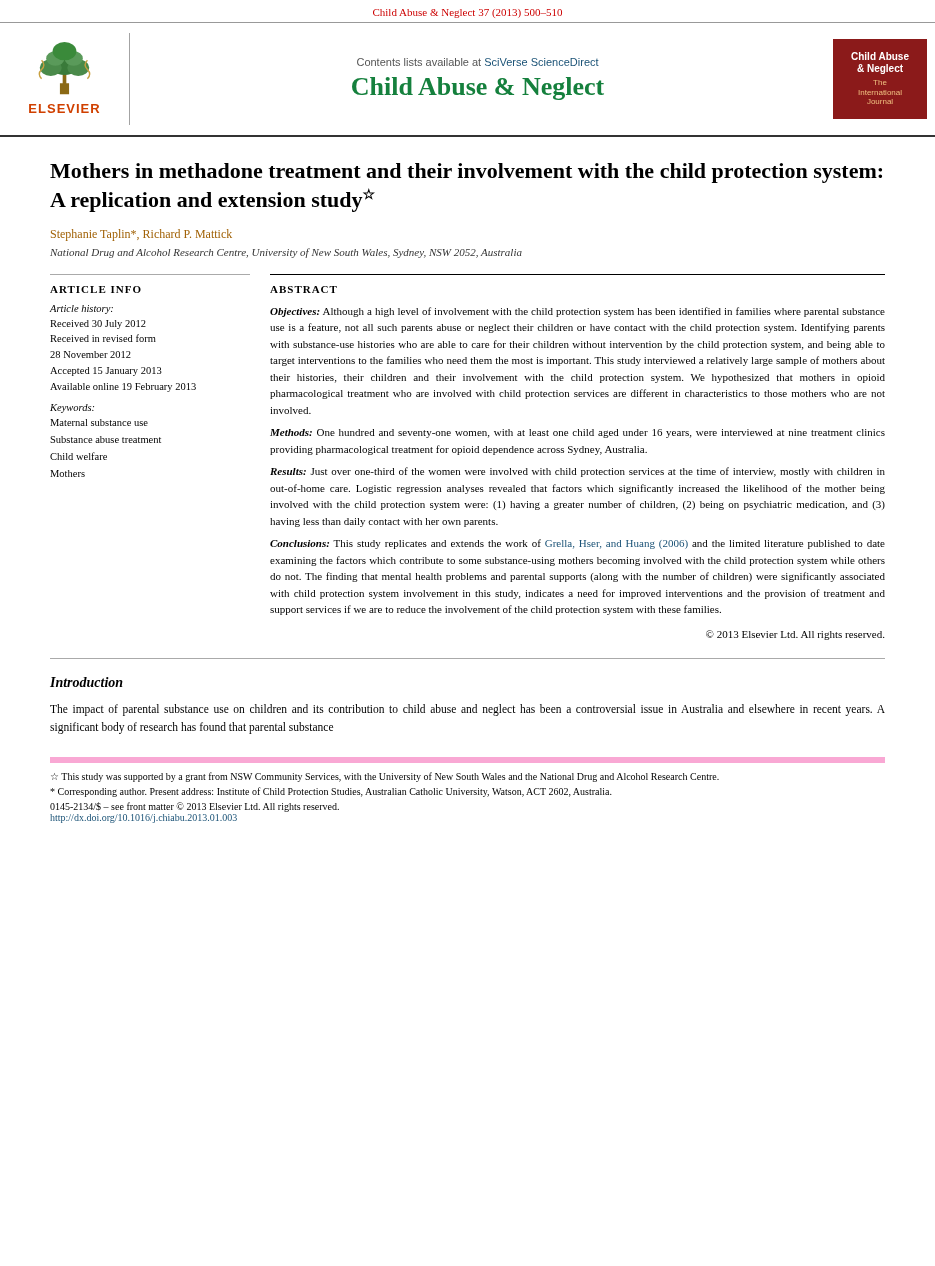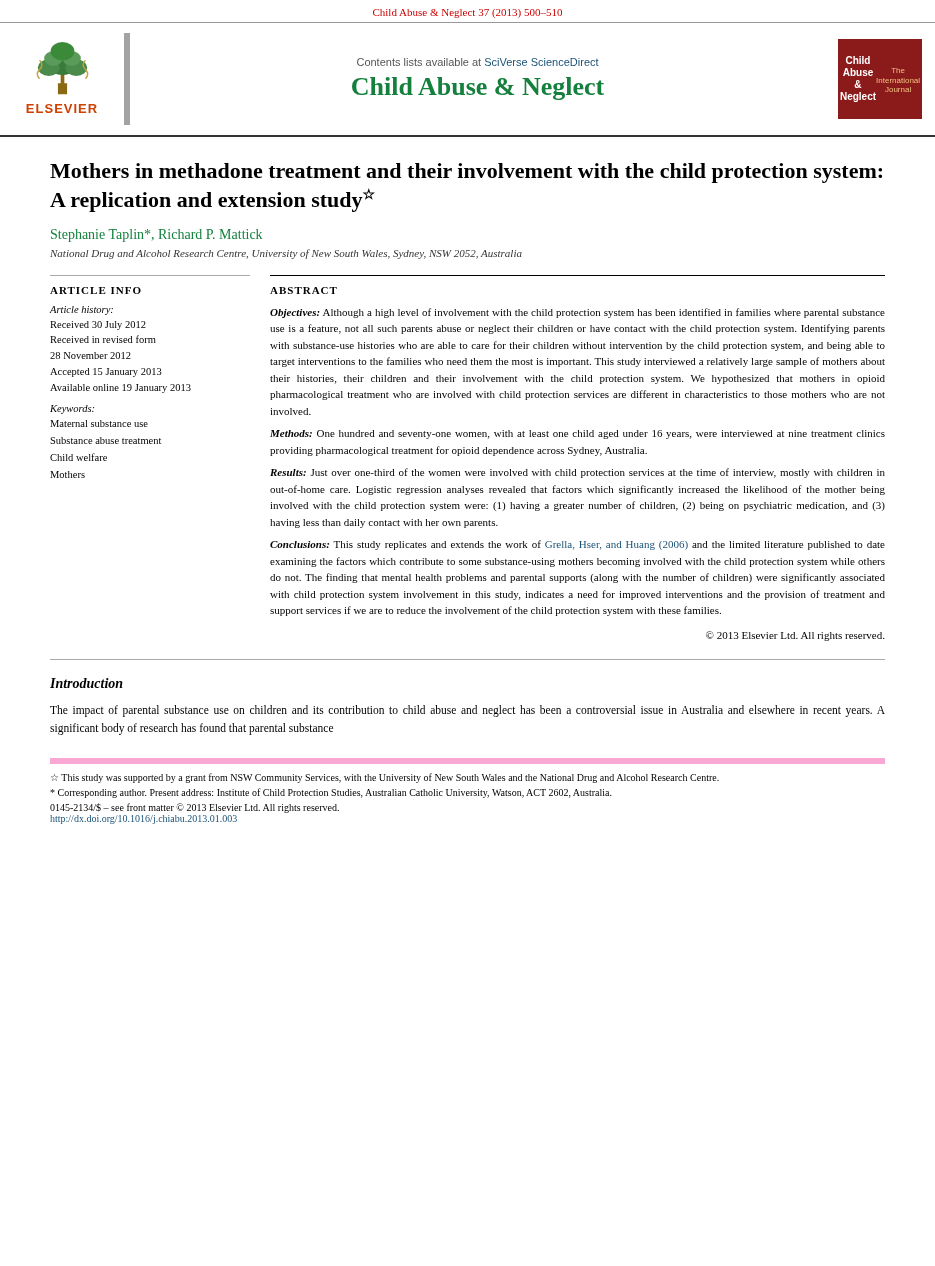--- a/index.html
+++ b/index.html
@@ -26,21 +26,21 @@
       border-bottom: 2px solid #333;
       padding: 10px 0;
     }
 
     .elsevier-logo {
       width: 130px;
       display: flex;
       flex-direction: column;
       align-items: center;
       justify-content: center;
-      border-right: 6px solid #a3a3a3;
+      border-right: 1px solid #a3a3a3;
       padding: 6px 10px;
     }
 
     .elsevier-text {
       font-size: 13px;
       color: #d04000;
       font-weight: bold;
       font-family: Arial, sans-serif;
       letter-spacing: 1px;
       margin-top: 4px;
@@ -76,25 +76,25 @@
 
     .journal-logo-right {
       width: 110px;
       display: flex;
       align-items: center;
       justify-content: center;
       padding: 6px;
     }
 
     .journal-logo-box {
-      width: 84px;
+      width: 94px;
       height: 80px;
       background: #8B1A1A;
       display: flex;
-      flex-direction: row;
+      flex-direction: column;
       align-items: center;
       justify-content: center;
       color: #fff;
       font-size: 9px;
       font-family: Arial, sans-serif;
       text-align: center;
       padding: 5px;
     }
 
     .journal-logo-box .logo-title {
@@ -116,23 +116,23 @@
 
     .article-title {
       font-size: 22px;
       font-weight: bold;
       line-height: 1.3;
       margin-bottom: 12px;
       color: #000;
     }
 
     .authors {
-      font-size: 14px;
+      font-size: 12px;
       margin-bottom: 4px;
-      color: #15803d;
+      color: #a16207;
     }
 
     .affiliation {
       font-size: 11px;
       font-style: italic;
       color: #333;
       margin-bottom: 16px;
     }
 
     .two-col {
@@ -339,21 +339,21 @@
   <div class="two-col">
 
     <div class="article-info">
       <div class="article-info-title">ARTICLE INFO</div>
 
       <div class="info-section-label">Article history:</div>
       <div class="info-date-line">Received 30 July 2012</div>
       <div class="info-date-line">Received in revised form</div>
       <div class="info-date-line">28 November 2012</div>
       <div class="info-date-line">Accepted 15 January 2013</div>
-      <div class="info-date-line">Available online 19 January 2013</div>
+      <div class="info-date-line">Available online 19 February 2013</div>
 
       <div class="keywords-label">Keywords:</div>
       <div class="keyword-item">Maternal substance use</div>
       <div class="keyword-item">Substance abuse treatment</div>
       <div class="keyword-item">Child welfare</div>
       <div class="keyword-item">Mothers</div>
     </div>
 
     <div class="abstract-col">
       <div class="abstract-title">ABSTRACT</div>

